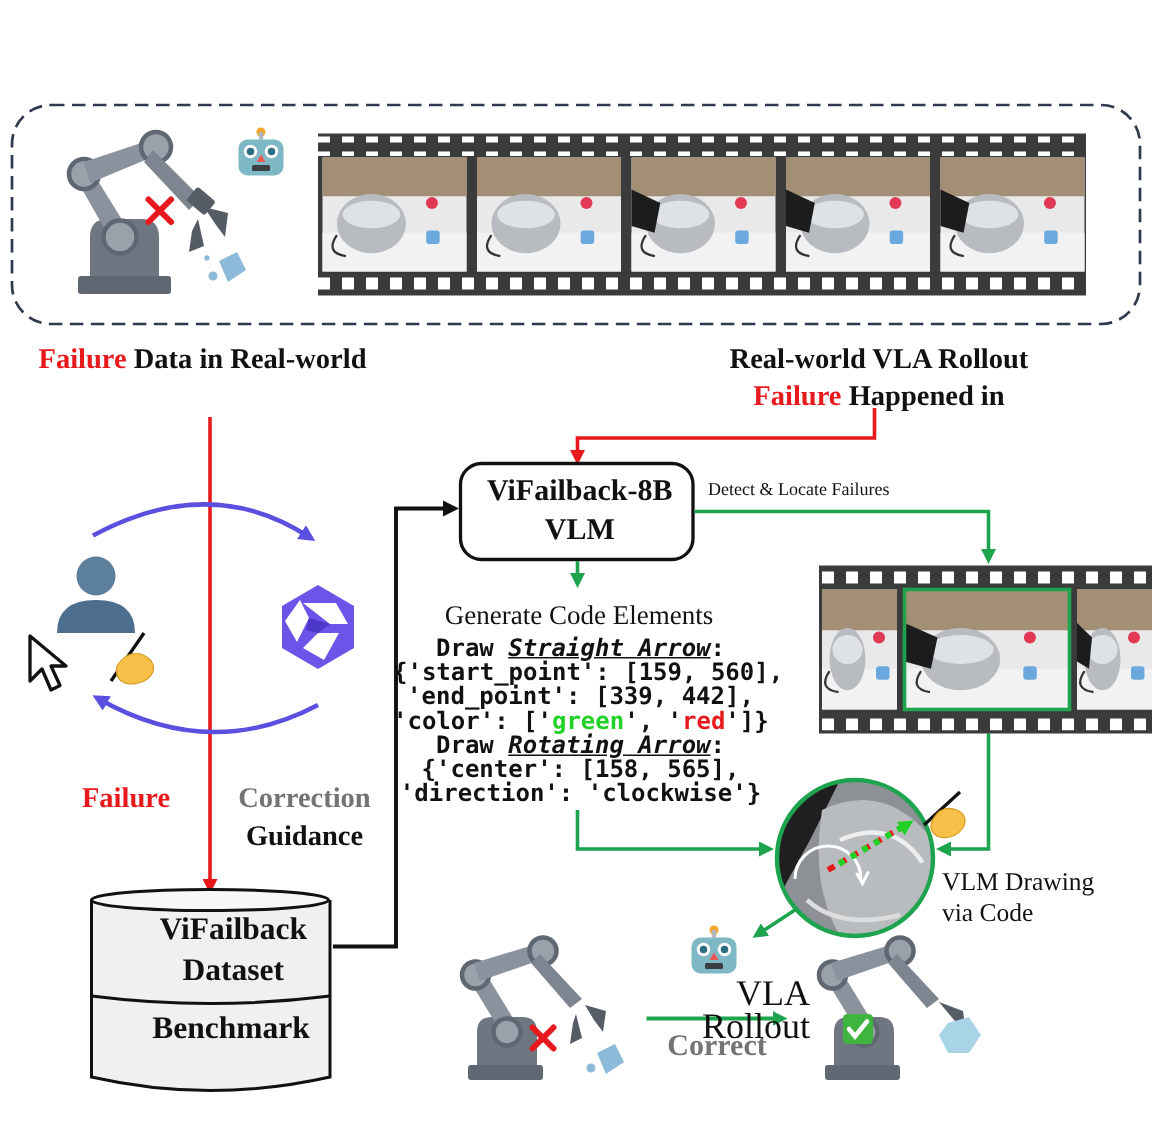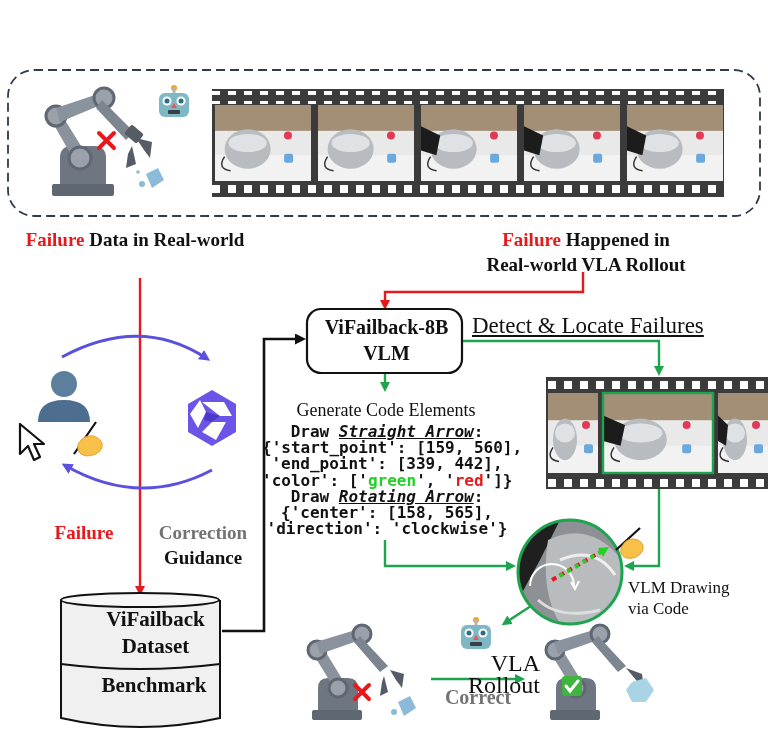--- a/index.html
+++ b/index.html
@@ -291,30 +291,30 @@
     <rect x="0" y="0" width="20" height="20" rx="3" fill="#3fb43f"></rect>
     <path d="M4,10 L8,15 L16,5" stroke="#fff" stroke-width="3" fill="none" stroke-linecap="round"></path>
   </g>
 </svg>
 
 <div class="abs lbl bold center" style="left:10px;top:227px;width:250px;">
   <div><span class="red">Failure</span><span> Data in Real-world</span></div>
 </div>
 
 <div class="abs lbl bold center" style="left:456px;top:227px;width:260px;">
+  <div>Real-world VLA Rollout</div>
   <div><span class="red">Failure</span><span> Happened in</span></div>
-  <div>Real-world VLA Rollout</div>
 </div>
 
 <div class="abs bold center" style="left:309px;top:314px;width:155px;font-size:20px;line-height:26px;">
   <div>ViFailback-8B</div>
   <div>VLM</div>
 </div>
 
-<div class="abs" style="left:472px;top:315px;font-size:23px;line-height:22px;text-decoration:underline;">Detect &amp; Locate Failures</div>
+<div class="abs" style="left:472px;top:315px;font-size:12px;line-height:22px;">Detect &amp; Locate Failures</div>
 
 <div class="abs center" style="left:270px;top:399px;width:232px;font-size:18px;line-height:22px;">Generate Code Elements</div>
 
 <div class="abs code" style="left:262px;top:424px;width:250px;"><div><span>Draw </span><i>Straight Arrow</i><span>:</span></div><div>{'start_point': [159, 560],</div><div>'end_point': [339, 442],</div><div><span>'color': ['</span><span class="cg">green</span><span>', '</span><span class="cr">red</span><span>']}</span></div><div><span>Draw </span><i>Rotating Arrow</i><span>:</span></div><div>{'center': [158, 565],</div><div>'direction': 'clockwise'}</div></div>
 
 <div class="abs lbl bold center" style="left:34px;top:520px;width:100px;">
   <div class="red">Failure</div>
 </div>
 <div class="abs lbl bold center" style="left:146px;top:520px;width:114px;">
   <div class="green">Correction</div>

